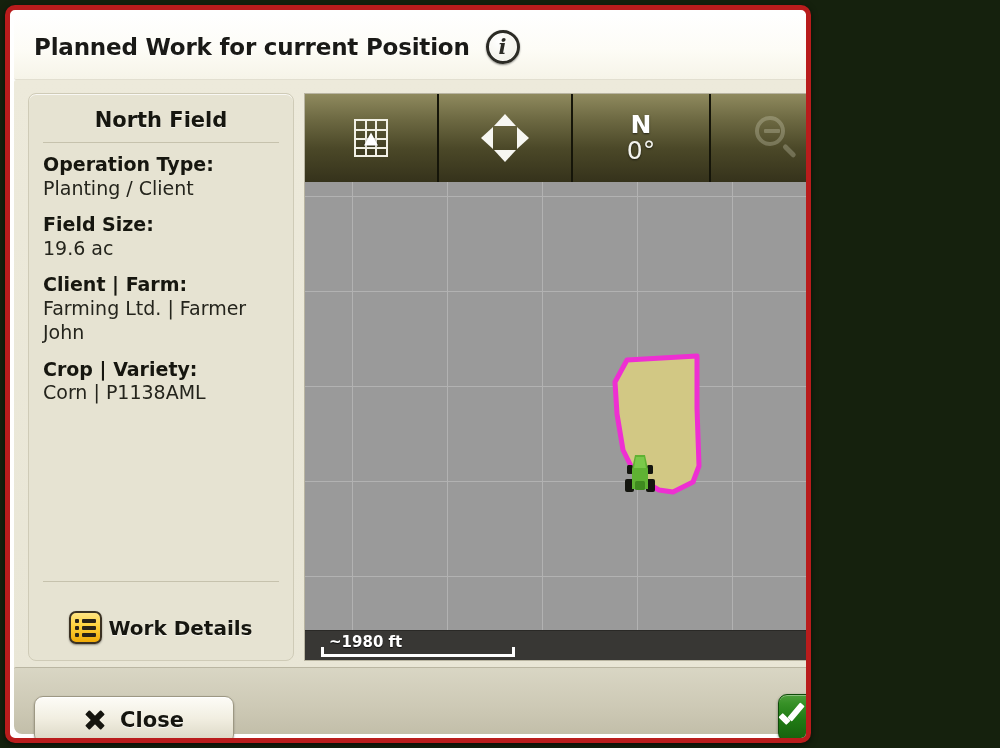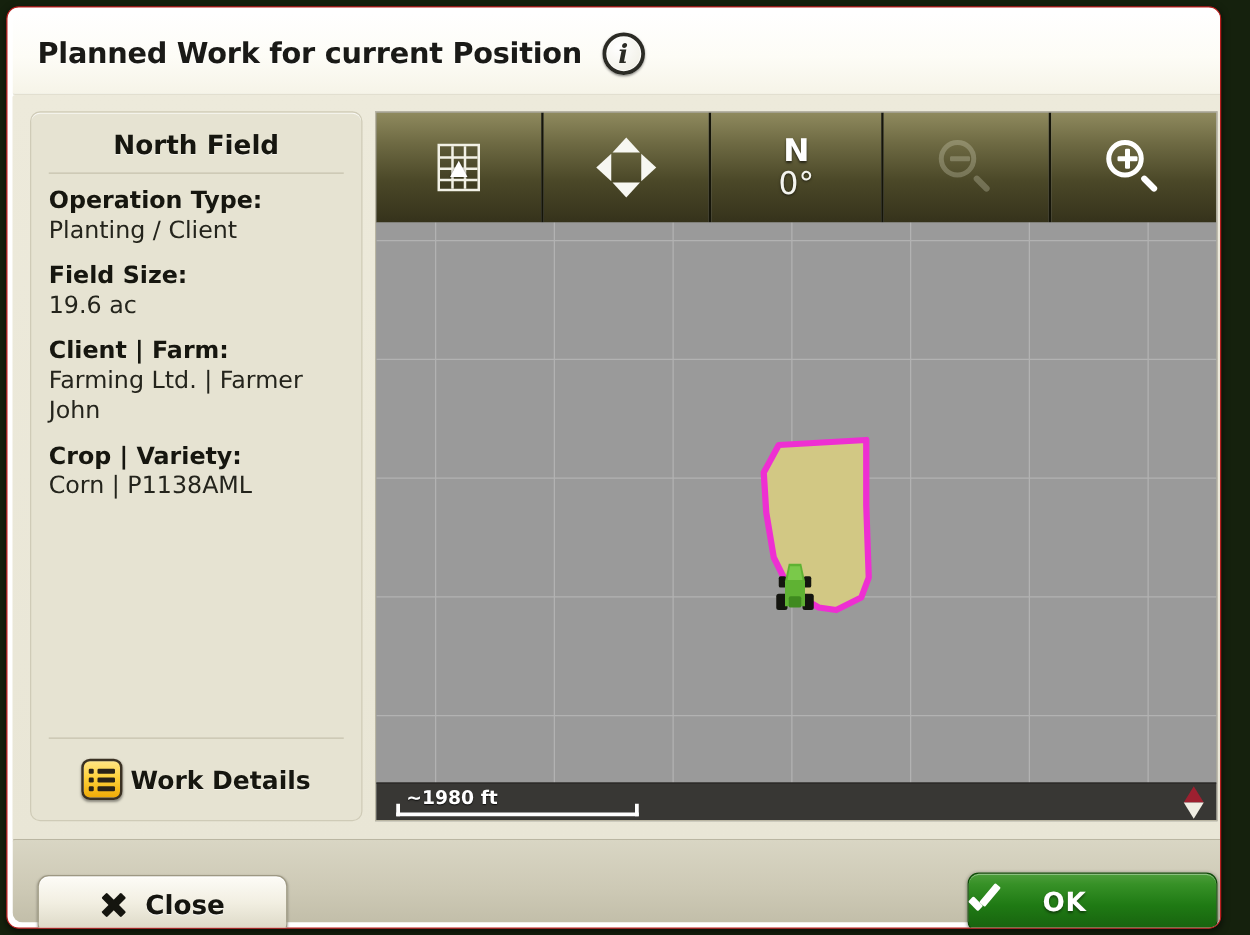--- a/index.html
+++ b/index.html
@@ -10,24 +10,24 @@
   }
   body {
     background: #15210d;
     position: relative;
   }
 
   
   #dialog {
     position: absolute;
     left: 5px; top: 5px;
-    width: 972px; height: 738px;
+    width: 806px; height: 738px;
     background: #ffffff;
     border-radius: 10px;
-    border: 1px solid #b91c1c;
+    border: 5px solid #b91c1c;
     box-shadow: 0 2px 6px rgba(0,0,0,0.55);
     overflow: hidden;
   }
 
   
   #titlebar {
     position: absolute;
     left: 4px; top: 4px;
     width: 982px; height: 66px;
     background: linear-gradient(180deg,#ffffff 0%, #fdfcf6 55%, #f6f4e8 100%);
@@ -98,21 +98,21 @@
   }
   .fact-value {
     font-size: 19px; font-weight: normal;
     color: #24241c; line-height: 1.28;
   }
   #work-details-row {
     position: absolute;
     left: 14px; right: 14px;
     bottom: 16px;
     border-top: 1px solid #c6c2ad;
-    padding-top: 16px;
+    padding-top: 29px;
     display: flex;
     align-items: center;
     justify-content: center;
     cursor: pointer;
   }
   #work-details-icon {
     width: 33px; height: 33px;
     border-radius: 7px;
     background: linear-gradient(180deg,#ffe484 0%, #ffd23c 45%, #f0ab07 100%);
     border: 2px solid #3a3123;

